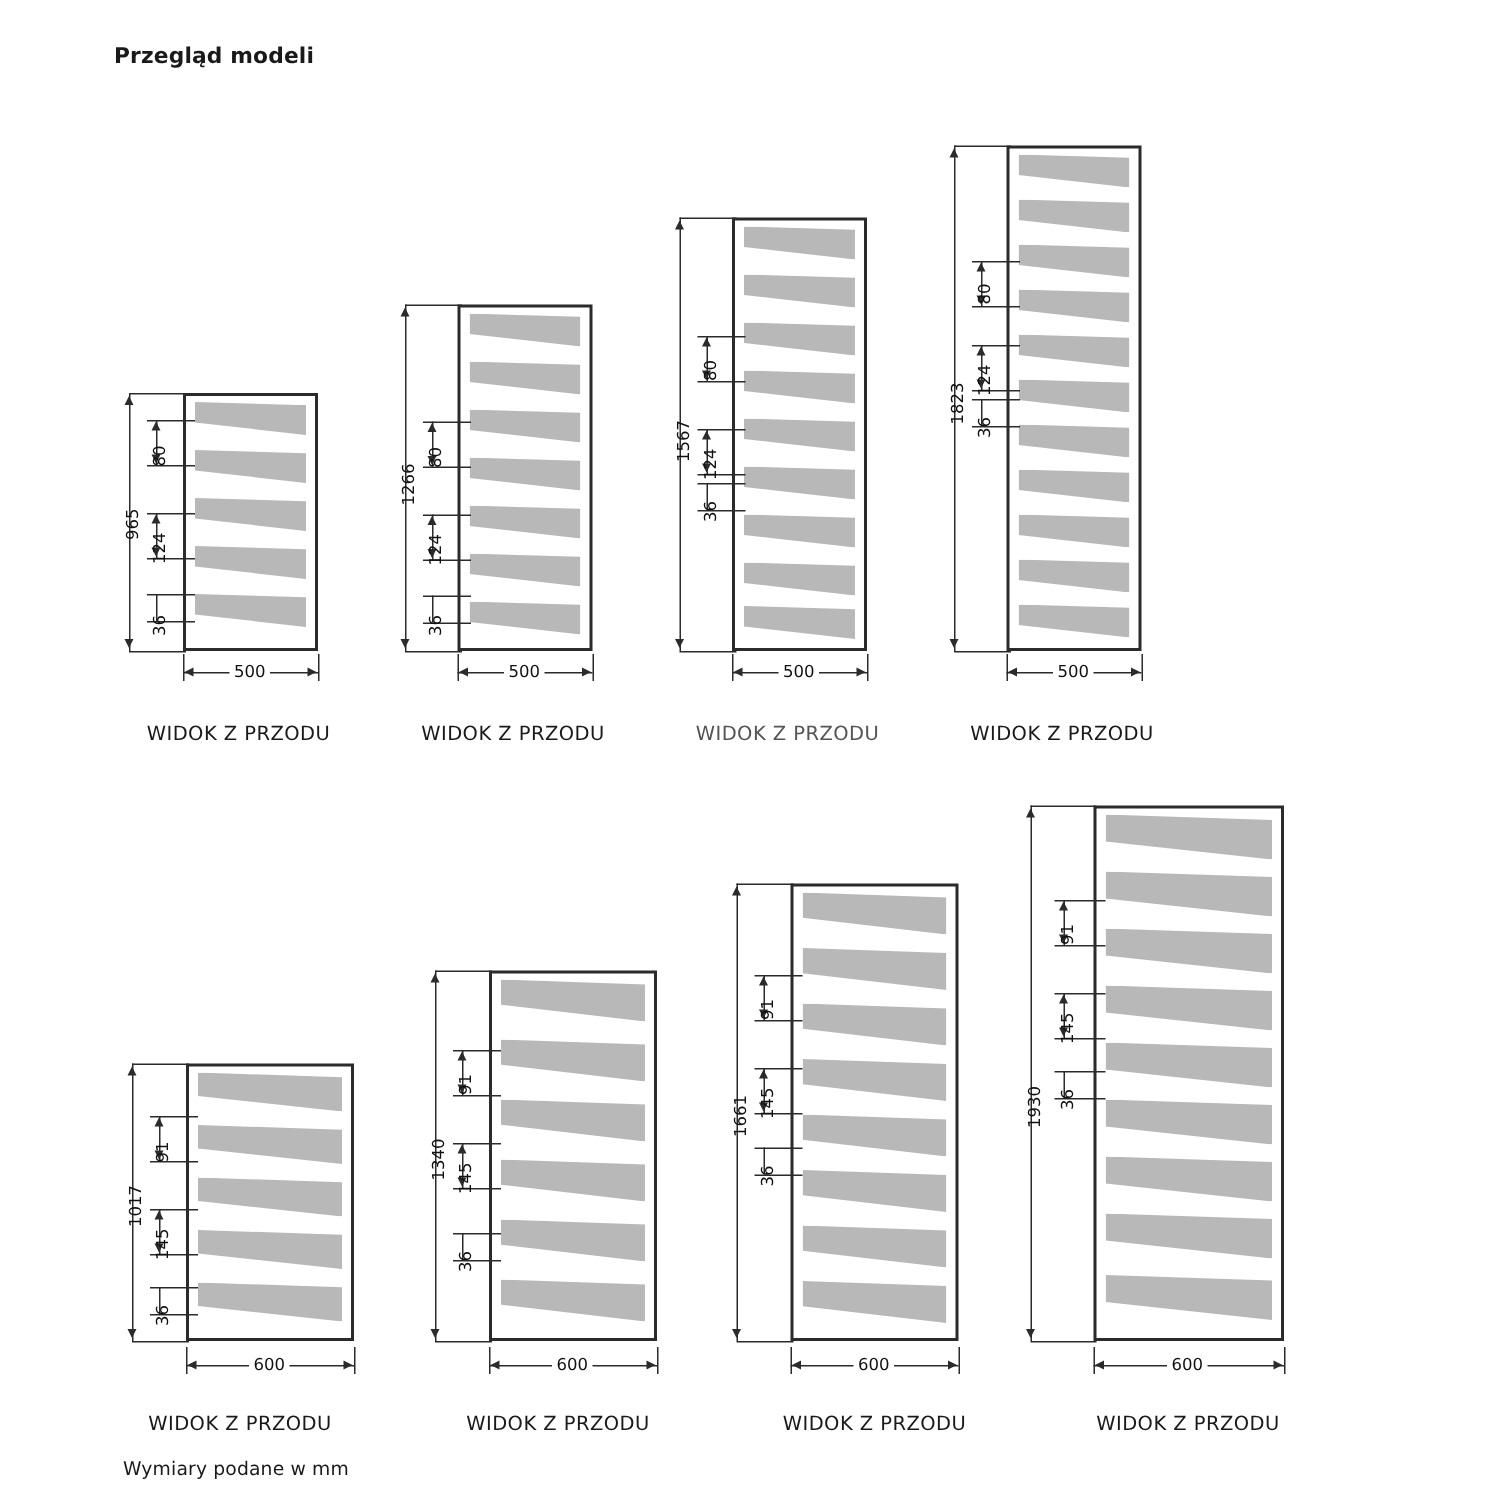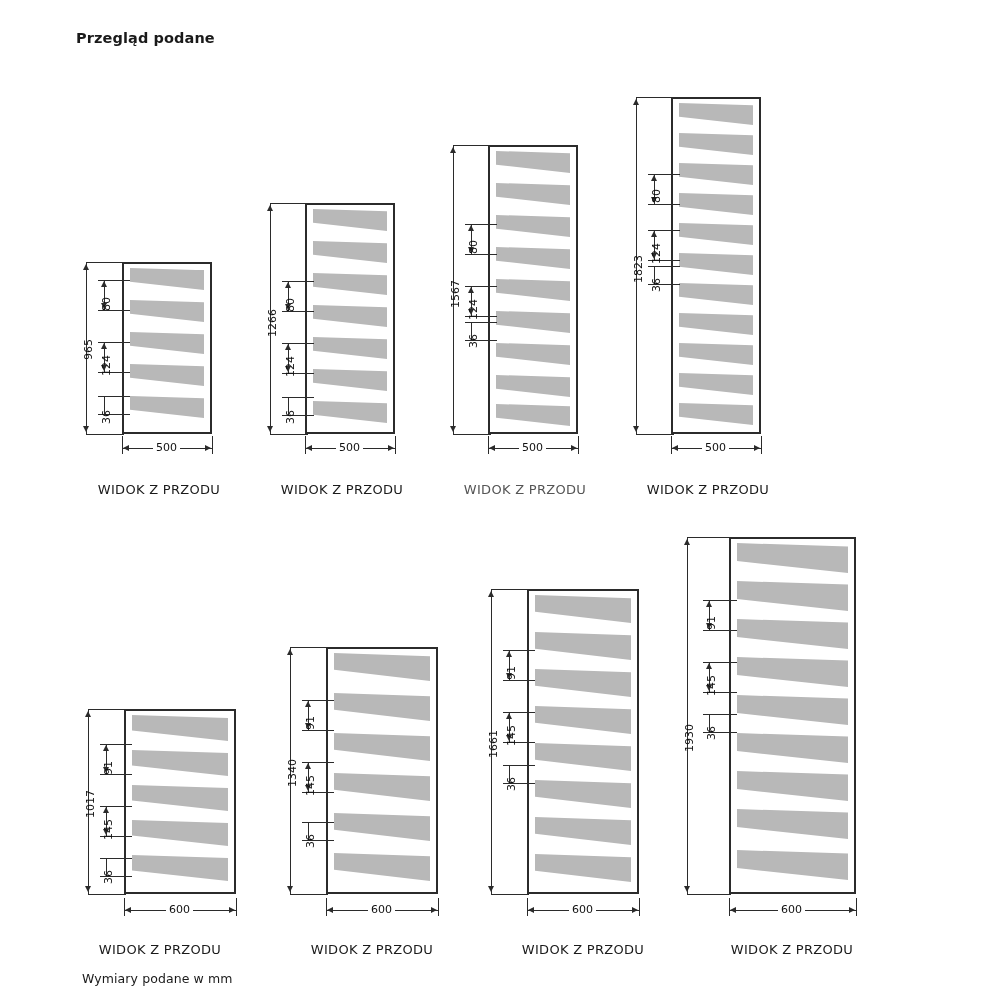--- a/index.html
+++ b/index.html
@@ -92,21 +92,21 @@
   }
   .arrow-right {
     border-top: 3px solid transparent;
     border-bottom: 3px solid transparent;
     border-left: 6px solid #2b2b2b;
   }
 </style>
 </head>
 <body>
 
-<div id="page-title">Przegląd podane</div>
+<div id="page-title">Przegląd modeli</div>
 
 <div class="model">
   <div class="radiator" style="left:122px; top:262px; width:90px; height:172px;"></div>
   <div class="bar" style="left:130px; top:270px; width:74px; height:1px; clip-path:polygon(0 0,100% 0,100% 100%,0 100%);"></div>
 
   <div style="position:absolute;left:130px;top:268px;width:74px;height:22px;background:#b8b8b8;clip-path:polygon(0 0,100% 10%,100% 100%,0 62%);"></div>
   <div style="position:absolute;left:130px;top:300px;width:74px;height:22px;background:#b8b8b8;clip-path:polygon(0 0,100% 10%,100% 100%,0 62%);"></div>
   <div style="position:absolute;left:130px;top:332px;width:74px;height:22px;background:#b8b8b8;clip-path:polygon(0 0,100% 10%,100% 100%,0 62%);"></div>
   <div style="position:absolute;left:130px;top:364px;width:74px;height:22px;background:#b8b8b8;clip-path:polygon(0 0,100% 10%,100% 100%,0 62%);"></div>
   <div style="position:absolute;left:130px;top:396px;width:74px;height:22px;background:#b8b8b8;clip-path:polygon(0 0,100% 10%,100% 100%,0 62%);"></div>

